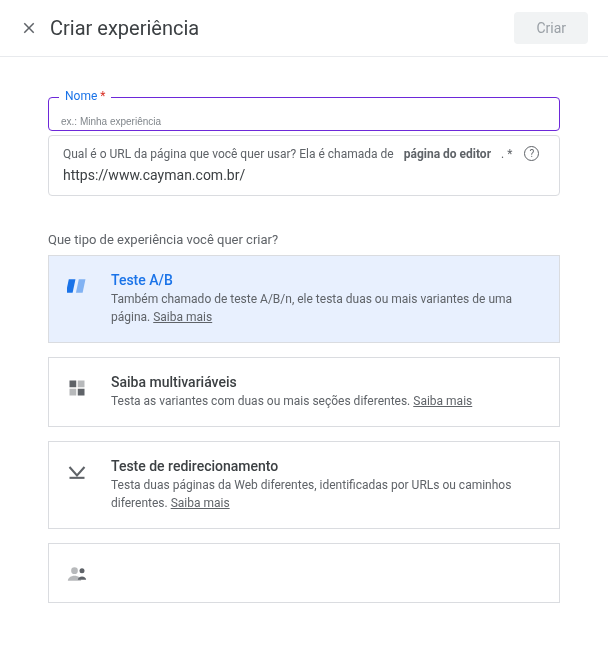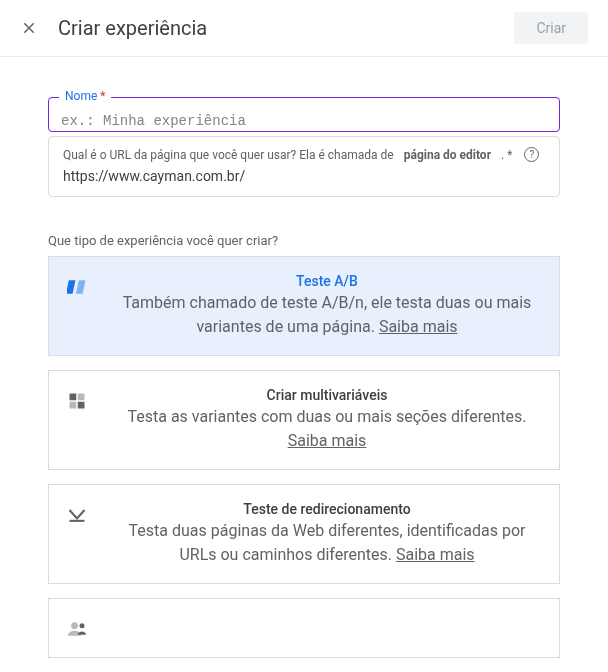--- a/index.html
+++ b/index.html
@@ -10,21 +10,21 @@
     font-size: 14px;
     width: 608px;
   }
   .header {
     display: flex;
     align-items: center;
     justify-content: space-between;
     padding: 12px 20px;
     border-bottom: 1px solid #e8eaed;
   }
-  .header-left { display: flex; align-items: center; gap: 20px; }
+  .header-left { display: flex; align-items: center; gap: 12px; }
   .close-x { width: 18px; height: 18px; cursor: pointer; color: #5f6368; }
   .title { font-size: 20px; font-weight: 400; color: #3c4043; }
   .create-btn {
     background: #f1f3f4;
     color: #9aa0a6;
     border: none;
     padding: 8px 22px;
     border-radius: 4px;
     font-size: 14px;
     font-family: inherit;
@@ -44,24 +44,24 @@
     background: #fff;
     padding: 0 6px;
     font-size: 12px;
     color: #1a73e8;
   }
   .field-label .req { color: #d93025; }
   .field-input {
     width: 100%;
     border: none;
     outline: none;
-    font-size: 14px;
+    font-size: 10px;
     color: #737373;
     background: transparent;
-    font-family: Liberation Mono, monospace;
+    font-family: Liberation Sans, sans-serif;
   }
   .field-input::placeholder { color: #80868b; }
   .counter { text-align: right; font-size: 12px; color: #5f6368; margin-bottom: 26px; }
   .url-box {
     border: 1px solid #dadce0;
     border-radius: 4px;
     padding: 10px 14px 12px 14px;
     margin-bottom: 36px;
     position: relative;
   }
@@ -90,35 +90,34 @@
   .url-value { font-size: 14px; color: #3c4043; }
   .question { font-size: 13px; color: #5f6368; margin-bottom: 8px; }
   .option {
     border: 1px solid #dadce0;
     border-radius: 0;
     padding: 16px 16px;
     margin-bottom: 14px;
     display: flex;
     gap: 22px;
     cursor: pointer;
-    text-align: center;
   }
   .option.selected { background: #e8f0fe; border-color: #dadce0; }
   .opt-icon {
     width: 24px; height: 24px;
     flex-shrink: 0;
     display: flex; align-items: center; justify-content: center;
     color: #5f6368;
     margin-top: 2px;
   }
   .option.selected .opt-icon { color: #1a73e8; }
   .opt-body { flex: 1; }
   .opt-title { font-size: 14px; font-weight: 500; color: #3c4043; margin-bottom: 2px; }
   .option.selected .opt-title { color: #1a73e8; }
-  .opt-desc { font-size: 16px; color: #5f6368; line-height: 1.5; }
+  .opt-desc { font-size: 12px; color: #5f6368; line-height: 1.5; }
   .learn { text-decoration: underline; color: #5f6368; cursor: pointer; }
 </style>
 </head>
 <body>
 
 <div class="header">
   <div class="header-left">
     <svg class="close-x" viewBox="0 0 24 24">
         <path fill="currentColor" d="M19 6.41 17.59 5 12 10.59 6.41 5 5 6.41 10.59 12 5 17.59 6.41 19 12 13.41 17.59 19 19 17.59 13.41 12z"></path>
       </svg>
@@ -162,21 +161,21 @@
   <div class="option">
     <div class="opt-icon">
       <svg width="18" height="18" viewBox="0 0 24 24">
           <rect x="2" y="2" width="9" height="9" fill="currentColor"></rect>
           <rect x="13" y="2" width="9" height="9" fill="currentColor" opacity="0.45"></rect>
           <rect x="2" y="13" width="9" height="9" fill="currentColor" opacity="0.45"></rect>
           <rect x="13" y="13" width="9" height="9" fill="currentColor"></rect>
         </svg>
     </div>
     <div class="opt-body">
-      <div class="opt-title">Criar multivariáveis</div>
+      <div class="opt-title">Saiba multivariáveis</div>
       <div class="opt-desc"><span>Testa as variantes com duas ou mais seções diferentes. </span><span class="learn">Saiba mais</span></div>
     </div>
   </div>
 
   <div class="option">
     <div class="opt-icon">
       <svg width="20" height="20" viewBox="0 0 24 24">
           <path fill="none" stroke="currentColor" stroke-width="2.5" d="M3 6l9 10 9-10"></path>
           <path fill="none" stroke="currentColor" stroke-width="2.5" d="M3 19h18"></path>
         </svg>

